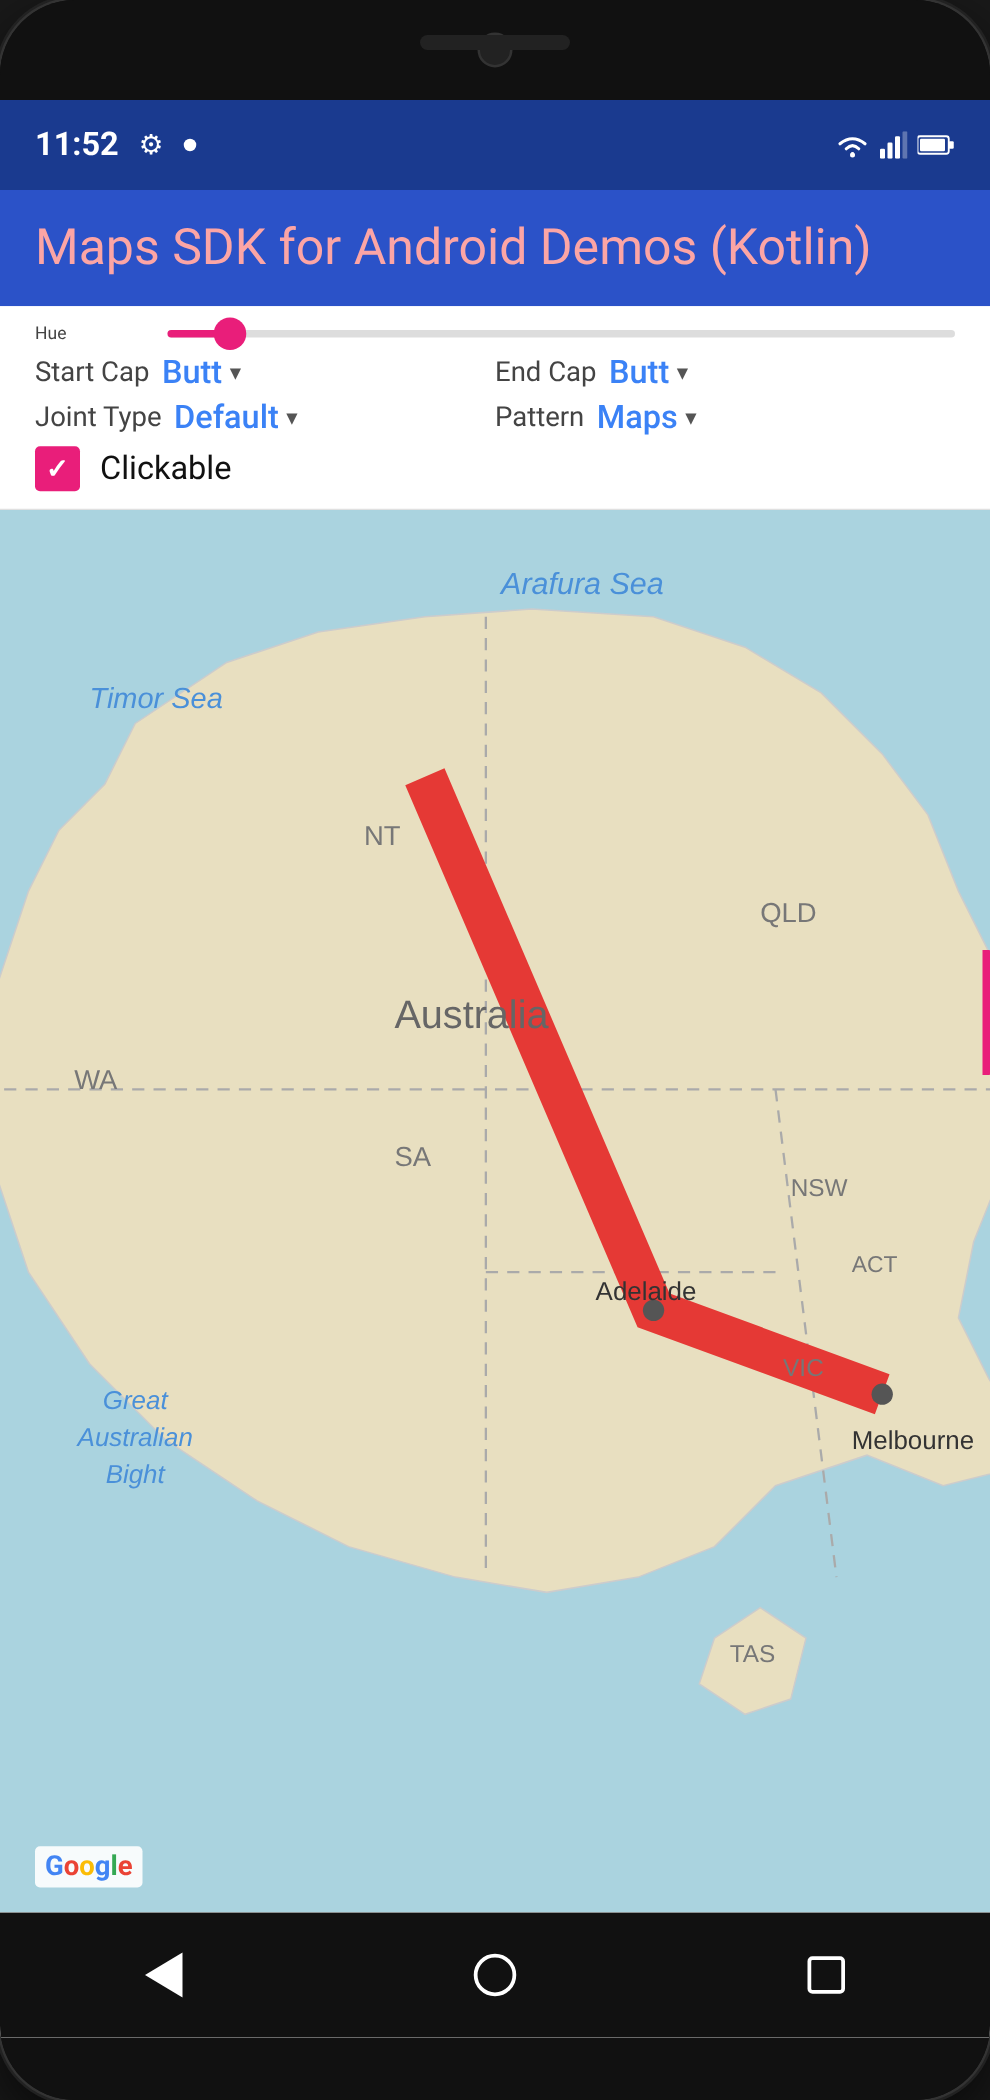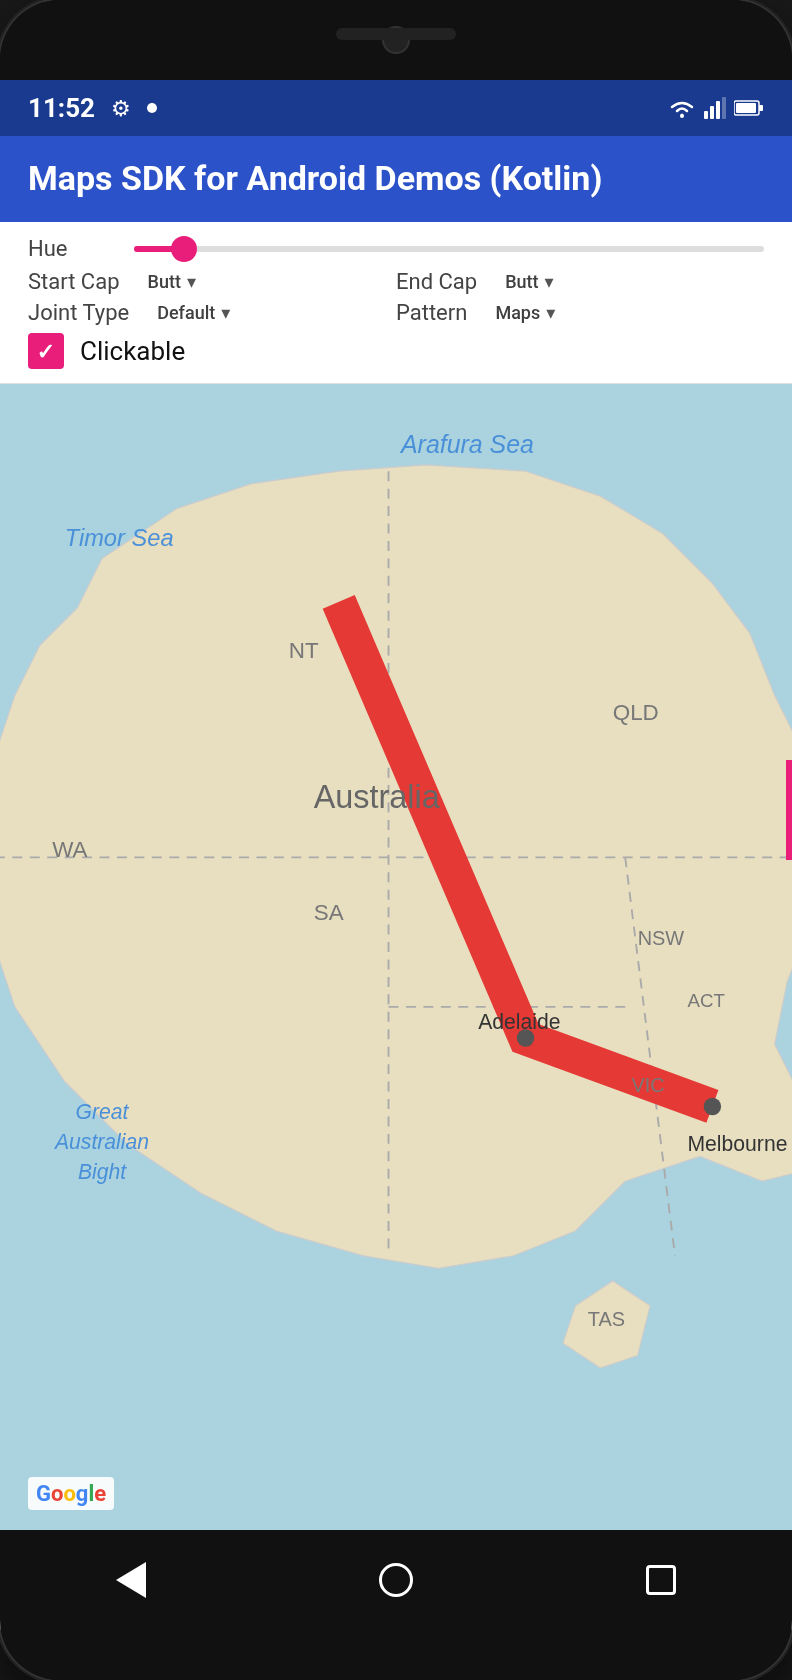--- a/index.html
+++ b/index.html
@@ -64,21 +64,21 @@
       background: #fff;
       display: flex;
       flex-direction: column;
       overflow: hidden;
       position: relative;
     }
 
     
     .status-bar {
       background: #1a3a8f;
-      height: 56px;
+      height: 72px;
       display: flex;
       align-items: center;
       justify-content: space-between;
       padding: 0 28px;
       flex-shrink: 0;
     }
 
     .status-time {
       color: white;
       font-size: 26px;
@@ -104,42 +104,42 @@
     }
 
     
     .app-bar {
       background: #2b52c8;
       padding: 22px 28px 24px;
       flex-shrink: 0;
     }
 
     .app-title {
-      color: #ffffff;
-      font-size: 34px;
-      font-weight: 700;
+      color: #fca5a5;
+      font-size: 40px;
+      font-weight: 400;
     }
 
     
     .controls-panel {
       background: white;
       padding: 14px 28px 10px;
       flex-shrink: 0;
       border-bottom: 1px solid #e0e0e0;
     }
 
     .slider-row {
       display: flex;
       align-items: center;
       margin-bottom: 8px;
       gap: 16px;
     }
 
     .slider-label {
-      font-size: 22px;
+      font-size: 14px;
       color: #444;
       width: 90px;
       flex-shrink: 0;
     }
 
     .slider-track {
       flex: 1;
       height: 6px;
       background: #ddd;
       border-radius: 3px;
@@ -184,24 +184,23 @@
     }
 
     .dropdown-select {
       display: flex;
       align-items: center;
       gap: 6px;
       cursor: pointer;
     }
 
     .dropdown-value {
-      font-size: 18px;
+      font-size: 26px;
       font-weight: 500;
-      color: #404040;
-      margin-left: 18px;
+      color: #3b82f6;
     }
 
     .dropdown-arrow {
       font-size: 18px;
       color: #555;
     }
 
     .checkbox-row {
       display: flex;
       align-items: center;

